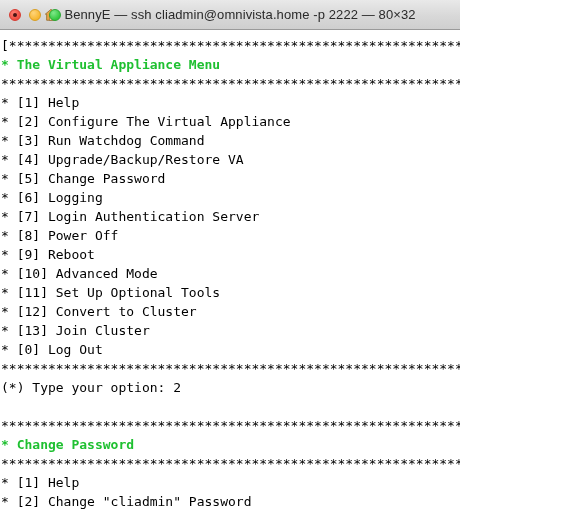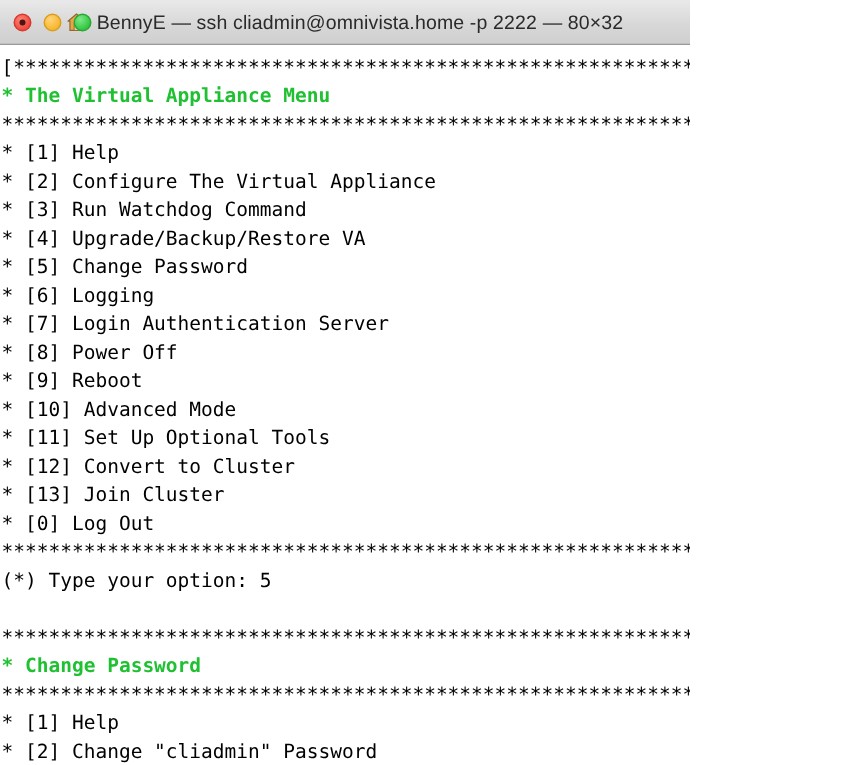--- a/index.html
+++ b/index.html
@@ -154,21 +154,21 @@
     <div class="tline">* [6] Logging                                                                  *</div>
     <div class="tline">* [7] Login Authentication Server                                              *</div>
     <div class="tline">* [8] Power Off                                                                *</div>
     <div class="tline">* [9] Reboot                                                                   *</div>
     <div class="tline">* [10] Advanced Mode                                                           *</div>
     <div class="tline">* [11] Set Up Optional Tools                                                   *</div>
     <div class="tline">* [12] Convert to Cluster                                                      *</div>
     <div class="tline">* [13] Join Cluster                                                            *</div>
     <div class="tline">* [0] Log Out                                                                  *</div>
     <div class="tline">********************************************************************************</div>
-    <div class="tline">(*) Type your option: 5</div>
+    <div class="tline">(*) Type your option: 2</div>
     <div class="tline blank"> </div>
     <div class="tline">********************************************************************************</div>
     <div class="tline green">* Change Password                                                             *</div>
     <div class="tline">********************************************************************************</div>
     <div class="tline">* [1] Help                                                                    *</div>
     <div class="tline">* [2] Change "cliadmin" Password                                              *</div>
 
   </div>
 
 </div>

